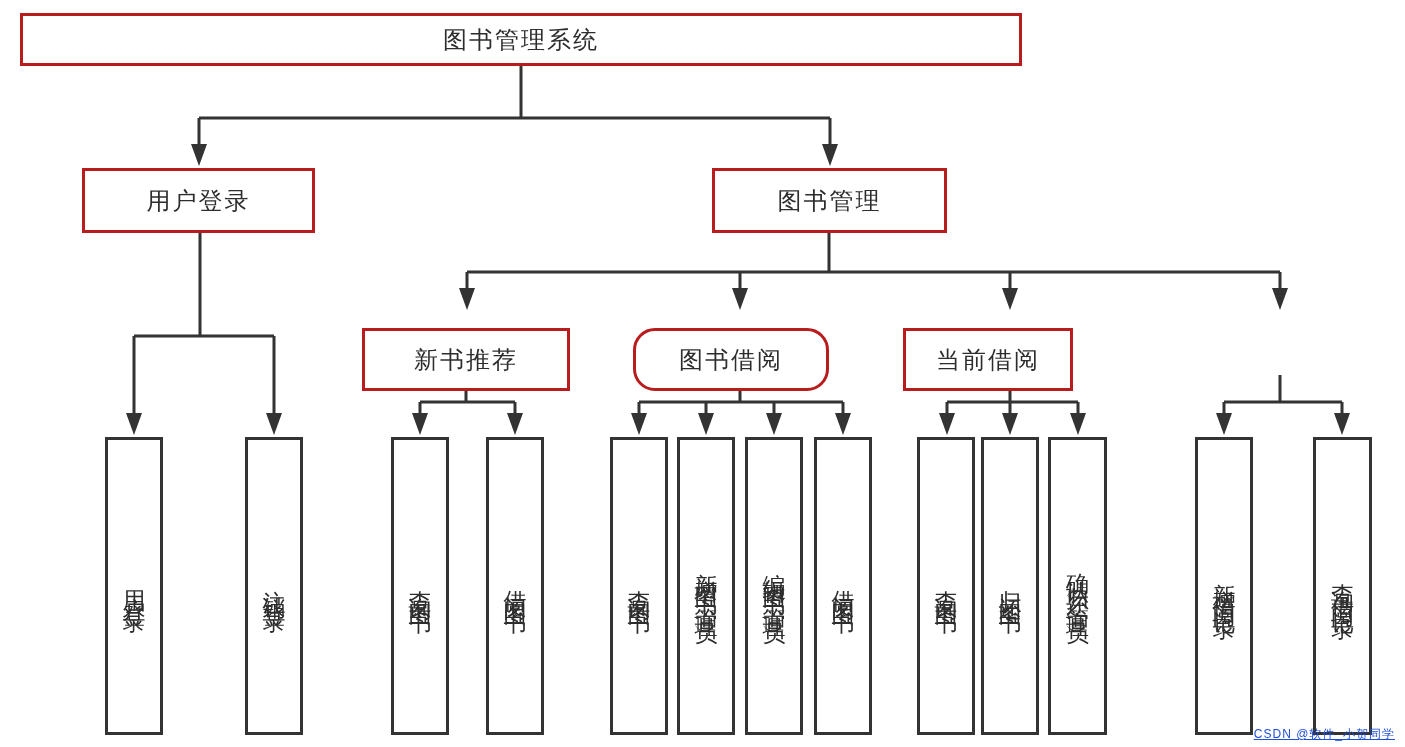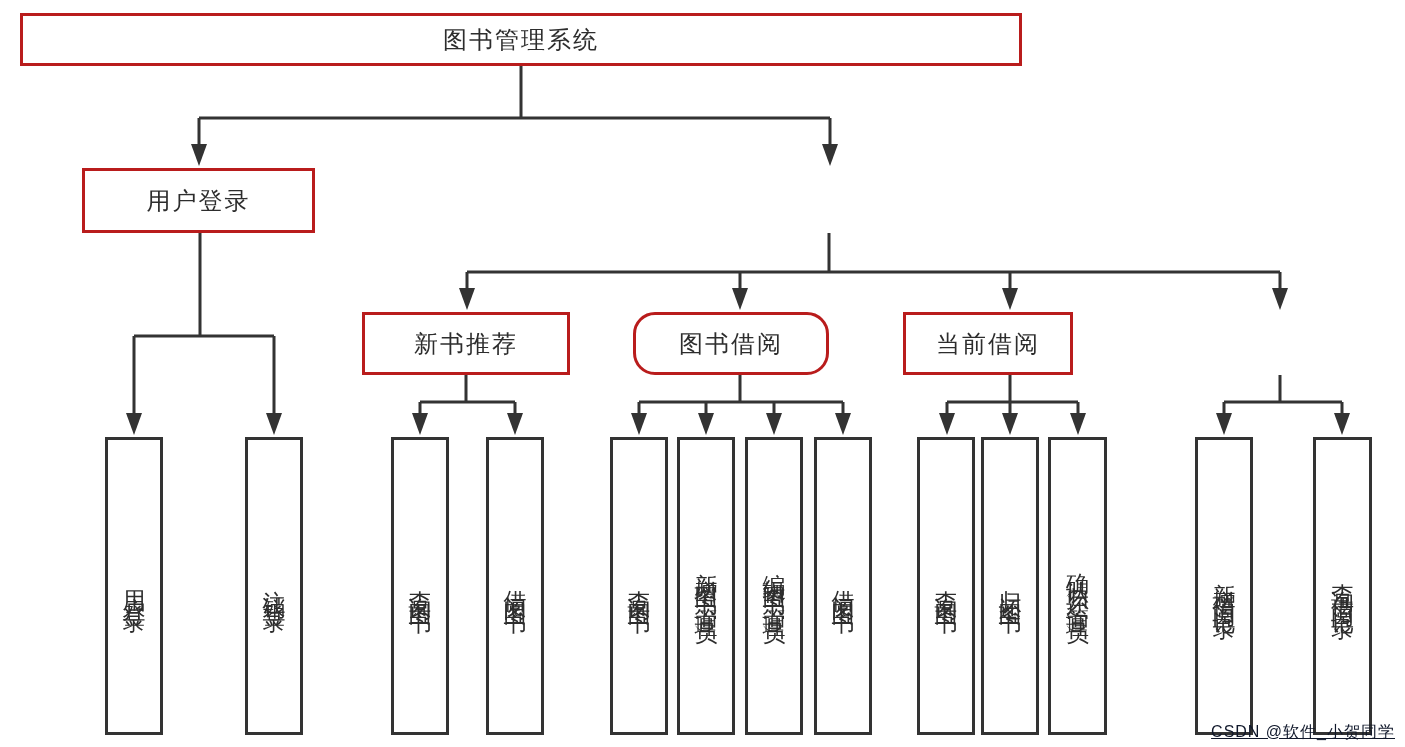--- a/index.html
+++ b/index.html
@@ -25,21 +25,21 @@
     align-items: center;
     justify-content: center;
     font-size: 24px;
     letter-spacing: 2px;
     color: #2d2d2d;
     white-space: nowrap;
   }
   .root  { left: 20px;  top: 13px;  width: 1002px; height: 53px; }
   .lvl2a { left: 82px;  top: 168px; width: 233px;  height: 65px; }
   .lvl2b { left: 712px; top: 168px; width: 235px;  height: 65px; }
-  .lvl3  { top: 312px; height: 63px; }
+  .lvl3  { top: 328px; height: 63px; }
   .s0 { left: 362px;  width: 208px; }
   .s1 { left: 633px;  width: 196px; border-radius: 22px; }
   .s2 { left: 903px;  width: 170px; }
   .s3 { left: 1173px; width: 214px; }
   .leaf {
     position: absolute;
     box-sizing: border-box;
     top: 437px;
     height: 298px;
     width: 58px;
@@ -51,22 +51,22 @@
     text-orientation: mixed;
     font-size: 23px;
     letter-spacing: 7px;
     line-height: 1;
     color: #2d2d2d;
   }
   .watermark {
     position: absolute;
     right: 10px;
     bottom: 4px;
-    font-size: 16px;
-    color: #0f172a;
+    font-size: 12px;
+    color: #1d4ed8;
     text-decoration: underline;
     letter-spacing: 1px;
     z-index: 5;
     white-space: nowrap;
   }
 </style>
 </head>
 <body>
 
 <div class="canvas">
@@ -107,20 +107,21 @@
       <polygon points="1002,413 1018,413 1010,435"></polygon>
       <polygon points="1070,413 1086,413 1078,435"></polygon>
       <polygon points="1216,413 1232,413 1224,435"></polygon>
       <polygon points="1334,413 1350,413 1342,435"></polygon>
     </g>
   </svg>
 
   <div class="node root">图书管理系统</div>
 
   <div class="node lvl2a">用户登录</div>
+  <div class="node lvl2b">图书管理</div>
 
   <div class="node lvl3 s0">新书推荐</div>
   <div class="node lvl3 s1">图书借阅</div>
   <div class="node lvl3 s2">当前借阅</div>
 
   <div class="leaf" style="left:105px">用户登录</div>
   <div class="leaf" style="left:245px">注销登录</div>
 
   <div class="leaf" style="left:391px">查询图书</div>
   <div class="leaf" style="left:486px">借阅图书</div>

